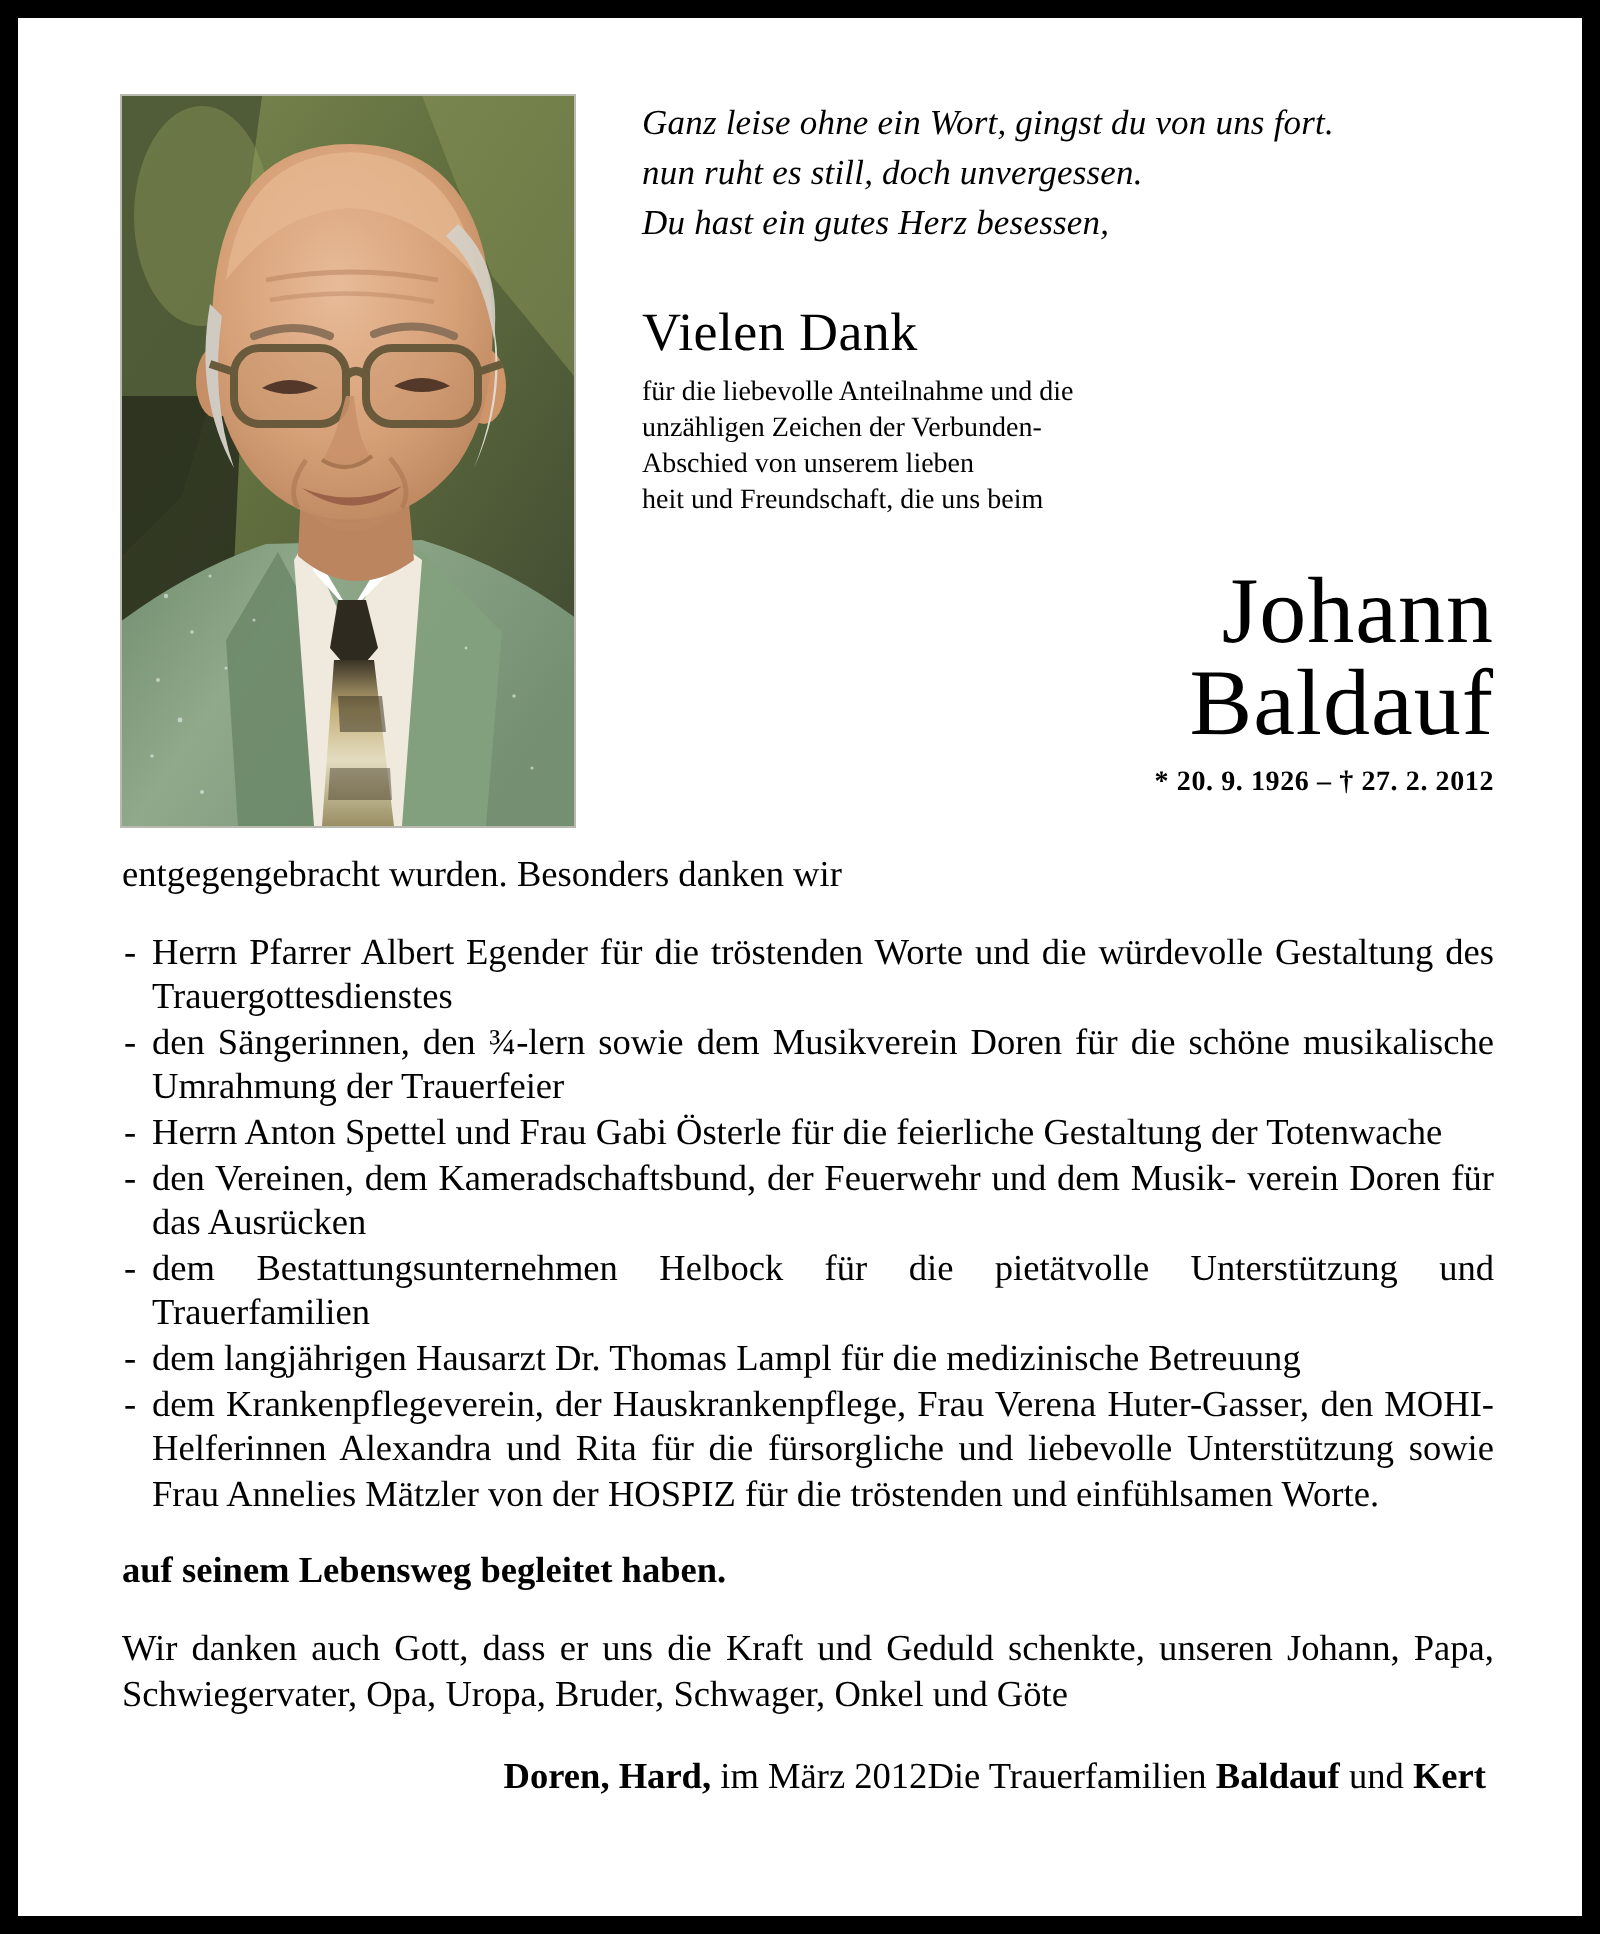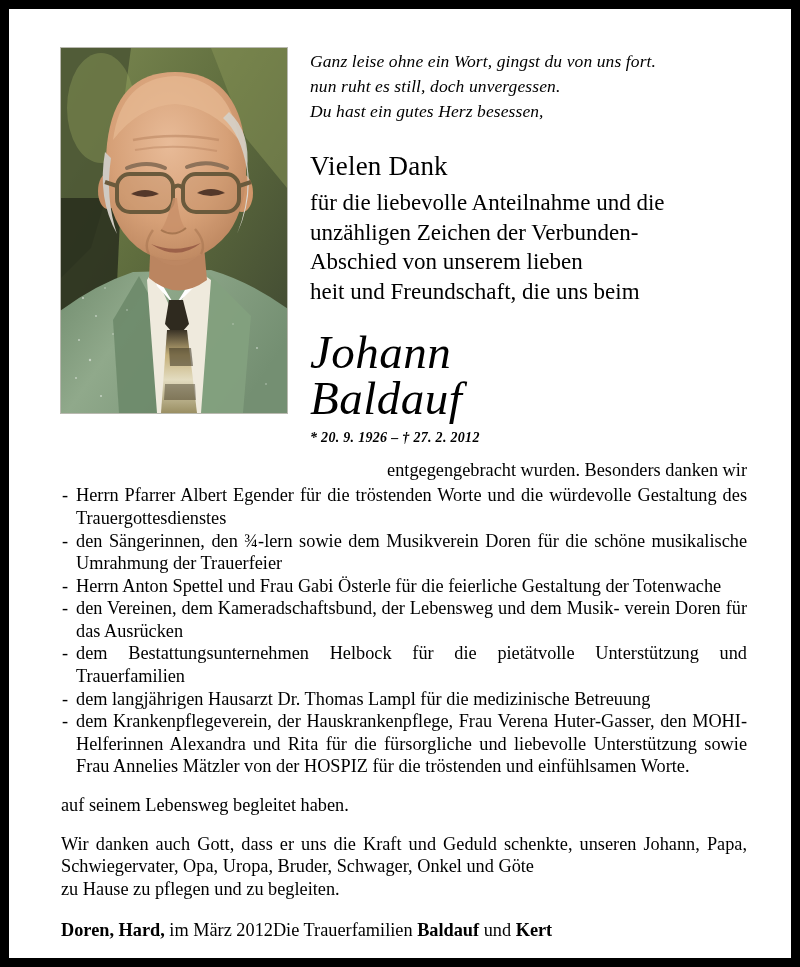--- a/index.html
+++ b/index.html
@@ -51,21 +51,21 @@
     width: 226px;
     height: 365px;
     overflow: hidden;
     background: #5d6b43;
     box-shadow: 0 0 0 1px #b9b9b0;
   }
   .photo svg { display: block; width: 100%; height: 100%; }
 
   .right-col {
     flex: 1 1 auto;
-    padding-left: 23px;
+    padding-left: 34px;
     padding-top: 2px;
     min-width: 0;
   }
 
   .poem {
     font-style: italic;
     font-size: 17.5px;
     line-height: 1.42;
     letter-spacing: 0.1px;
     margin: 0 0 28px 0;
@@ -73,30 +73,29 @@
   .poem div { white-space: nowrap; }
 
   .vielen-dank {
     font-size: 27px;
     line-height: 1.1;
     margin: 0 0 7px 0;
     letter-spacing: 0.2px;
   }
 
   .intro {
-    font-size: 23px;
+    font-size: 14px;
     line-height: 1.28;
     text-align: justify;
     margin: 0 0 22px 0;
   }
 
   .name-block {
     margin: 0;
-    text-align: left;
-    font-style: italic;
+    text-align: right;
   }
   .given-name, .family-name {
     font-size: 47px;
     line-height: 1.04;
     letter-spacing: 0.5px;
     margin: 0;
   }
   .family-name { margin-top: -3px; }
   .dates {
     font-weight: bold;
@@ -106,22 +105,22 @@
   }
 
   
   .body-area {
     margin-top: 13px;
     font-size: 18.3px;
     line-height: 1.235;
   }
 
   .lead {
-    margin: 0 0 3px 0;
-    text-align: right;
+    margin: 0 0 16px 0;
+    text-align: left;
   }
 
   .thank-list {
     list-style: none;
     margin: 0;
     padding: 0;
   }
   .thank-list li {
     position: relative;
     padding-left: 15px;
@@ -135,25 +134,25 @@
     left: 1px;
     top: 0;
   }
   .thank-list li .tail { text-align: left; }
 
   .para {
     margin: 16px 0 0 0;
     text-align: justify;
     text-justify: inter-word;
   }
-  .para .tail { display: block; text-align: left; }
+  .para .tail { display: block; text-align: left; font-weight: bold; }
 
   .footer {
     display: flex;
-    justify-content: flex-start;
+    justify-content: flex-end;
     align-items: baseline;
     margin-top: 19px;
     font-size: 18.3px;
   }
   .footer .left  { white-space: nowrap; }
   .footer .right { white-space: nowrap; padding-right: 4px; }
   .b { font-weight: bold; }
 </style>
 </head>
 <body>
@@ -308,21 +307,21 @@
         </li>
         <li>
           <span>den Sängerinnen, den ¾-lern sowie dem Musikverein Doren für die schöne</span>
           <span class="tail">musikalische Umrahmung der Trauerfeier</span>
         </li>
         <li>
           <span>Herrn Anton Spettel und Frau Gabi Österle für die feierliche Gestaltung der</span>
           <span class="tail">Totenwache</span>
         </li>
         <li>
-          <span>den Vereinen, dem Kameradschaftsbund, der Lebensweg und dem Musik-</span>
+          <span>den Vereinen, dem Kameradschaftsbund, der Feuerwehr und dem Musik-</span>
           <span class="tail">verein Doren für das Ausrücken</span>
         </li>
         <li>
           <span>dem Bestattungsunternehmen Helbock für die pietätvolle Unterstützung und</span>
           <span class="tail">Trauerfamilien</span>
         </li>
         <li>
           <span>dem langjährigen Hausarzt Dr. Thomas Lampl für die medizinische Betreuung</span>
           <span class="tail"></span>
         </li>
@@ -331,21 +330,20 @@
           <span class="tail">und einfühlsamen Worte.</span>
         </li>
       </ul>
 
       <p class="para">
         <span class="tail">auf seinem Lebensweg begleitet haben.</span>
       </p>
 
       <p class="para">
         <span>Wir danken auch Gott, dass er uns die Kraft und Geduld schenkte, unseren Johann, Papa, Schwiegervater, Opa, Uropa, Bruder, Schwager, Onkel und Göte</span>
-        <span class="tail">zu Hause zu pflegen und zu begleiten.</span>
       </p>
 
       <div class="footer">
         <div class="left"><span class="b">Doren, Hard,</span><span> im März 2012</span></div>
         <div class="right"><span>Die Trauerfamilien </span><span class="b">Baldauf</span><span> und </span><span class="b">Kert</span></div>
       </div>
 
     </div>
   </div>
 </div>

